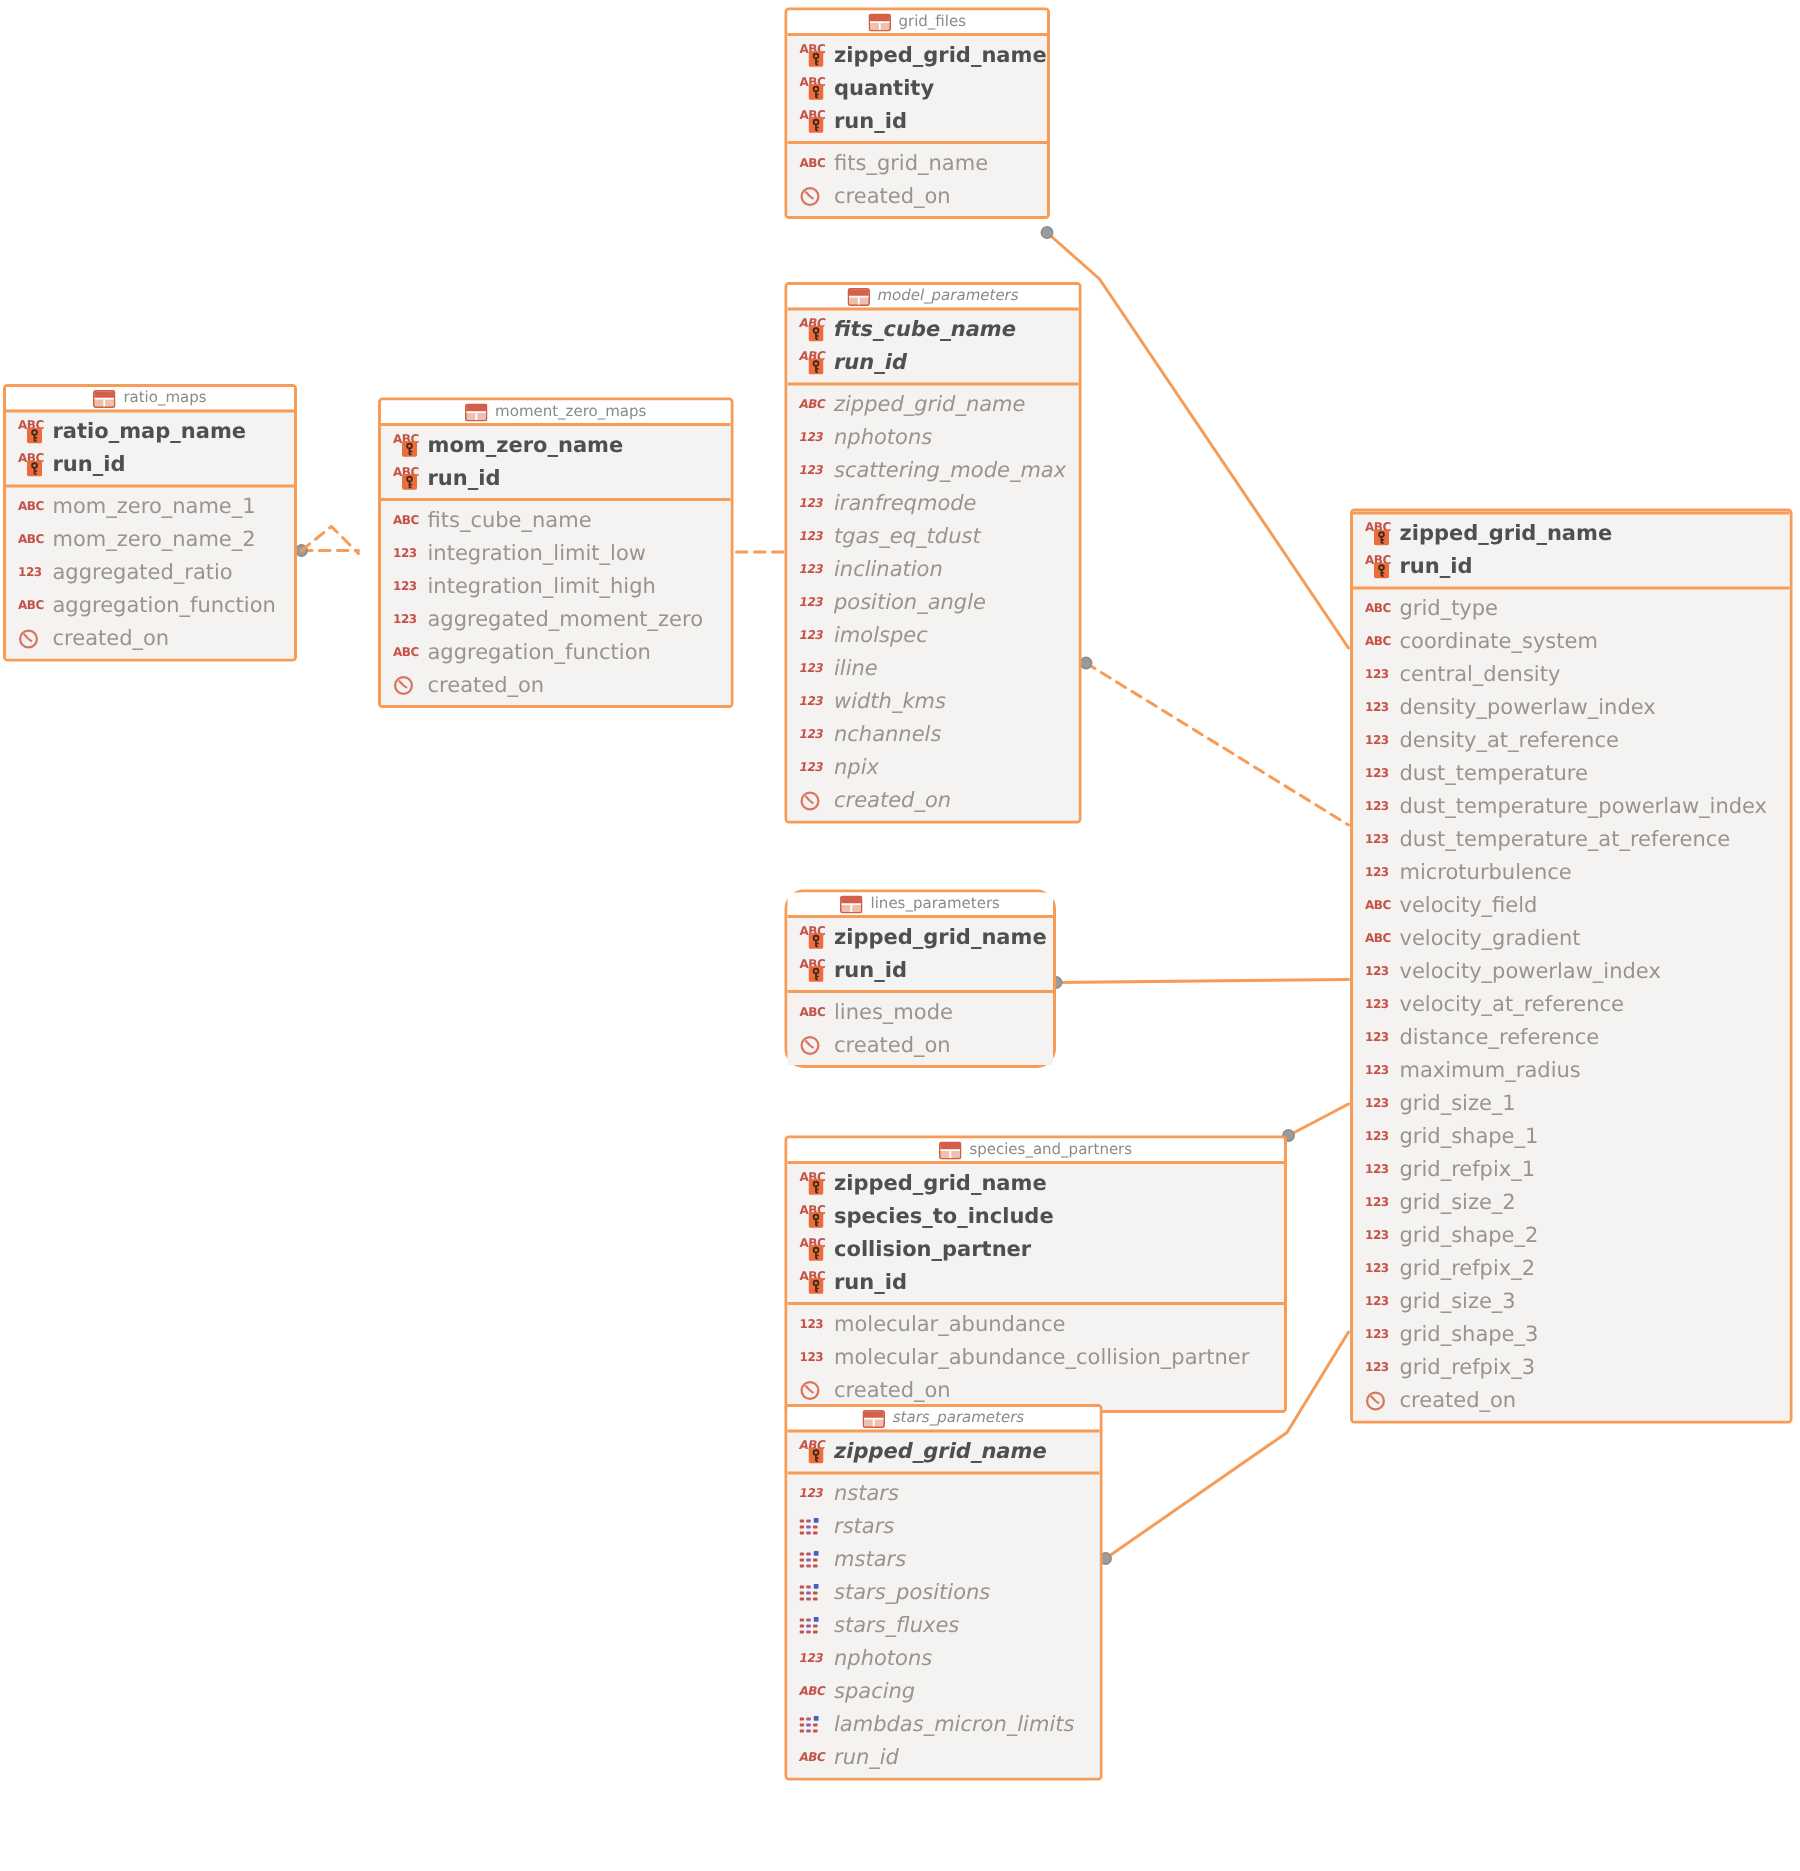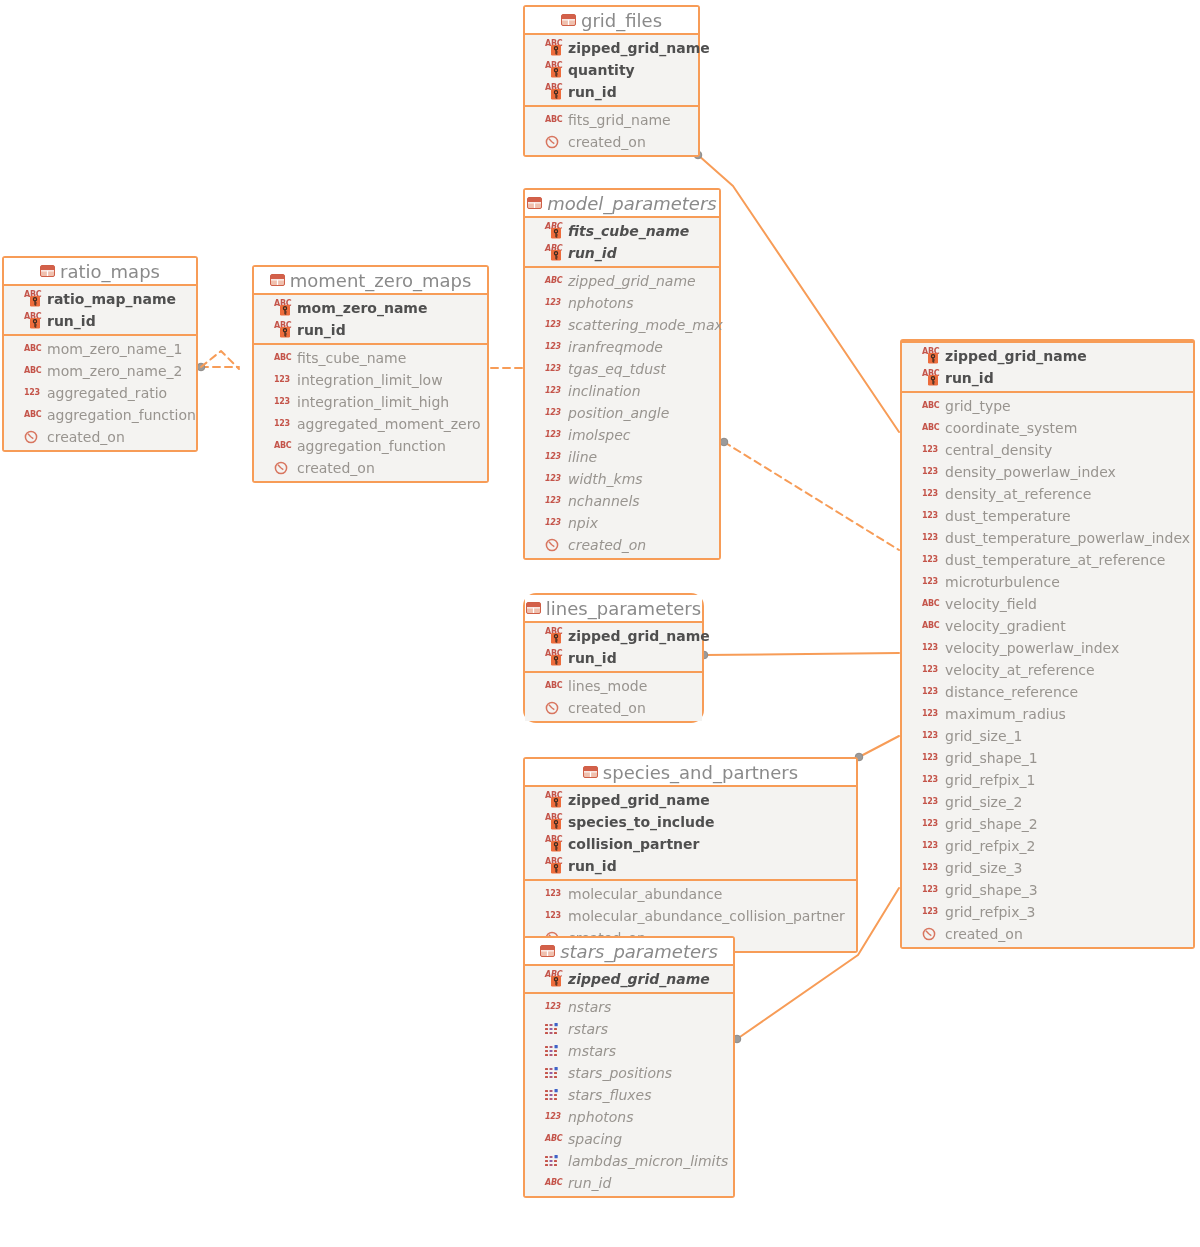--- a/index.html
+++ b/index.html
@@ -1,22 +1,22 @@
 <!DOCTYPE html>
 <html><head>
 <meta charset="utf-8">
 <style>
   html,body{margin:0;padding:0;background:#ffffff;}
   body{font-family:"DejaVu Sans","Liberation Sans",sans-serif;}
   #canvas{position:relative;width:1200px;height:1247px;overflow:hidden;background:#fff;}
   #wires{position:absolute;left:0;top:0;z-index:1;}
   .etable{position:absolute;z-index:2;background:#fff;border:2px solid #f79c57;border-radius:3px;box-sizing:border-box;}
-  .thead{height:26px;display:flex;align-items:center;justify-content:center;gap:5px;
-         color:#8a8a8a;font-size:18px;background:#fff;cursor:default;white-space:nowrap;}
-  .sect{background:#f4f3f1;border-top:2px solid #f79c57;padding:2px 16px;}
+  .thead{height:15px;display:flex;align-items:center;justify-content:center;gap:5px;
+         color:#8a8a8a;font-size:10px;background:#fff;cursor:default;white-space:nowrap;}
+  .sect{background:#f4f3f1;border-top:2px solid #f79c57;padding:2px 4px;}
   .row{height:22px;display:flex;align-items:center;padding:0 6px 0 4px;}
   .iconbox{width:23px;flex:0 0 23px;position:relative;display:flex;align-items:center;height:22px;}
   .lbl{font-size:14px;color:#98948f;white-space:nowrap;line-height:22px;}
   .row.pk .lbl{font-weight:bold;color:#4f4f4f;}
   .tred{font-size:8px;font-weight:bold;color:#c4544a;letter-spacing:-0.3px;line-height:8px;font-family:"DejaVu Sans",sans-serif;}
   .row.pk .tred{position:absolute;left:0;top:3px;}
   .keybadge{position:absolute;left:6px;top:8px;line-height:0;}
   .cicon{line-height:0;}
 </style>
 </head>

